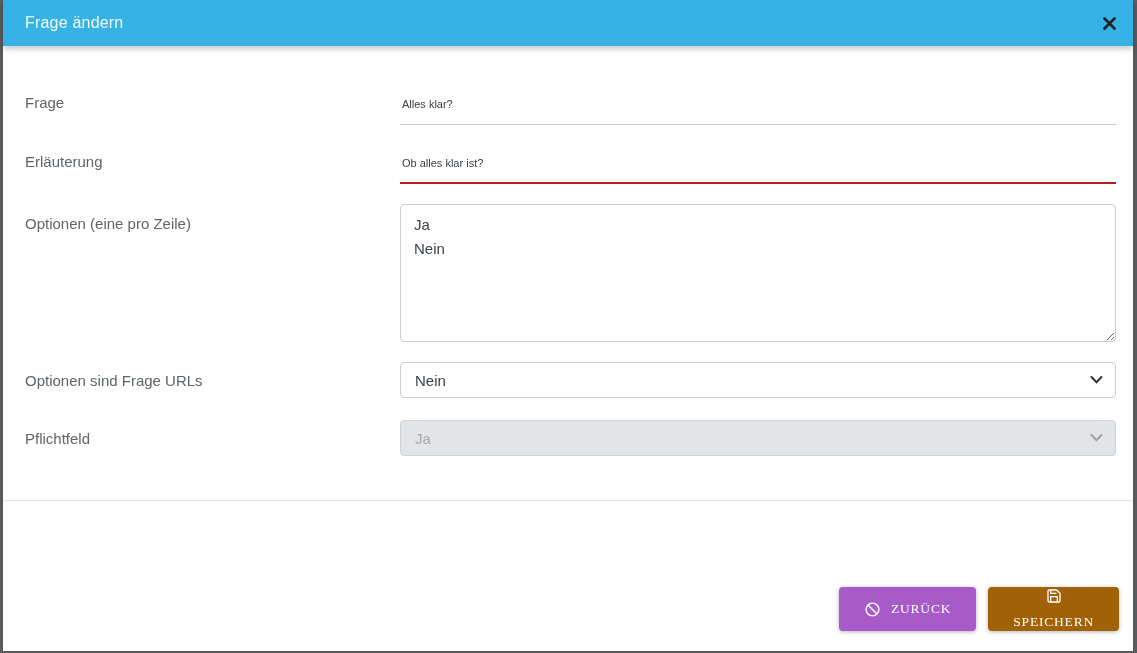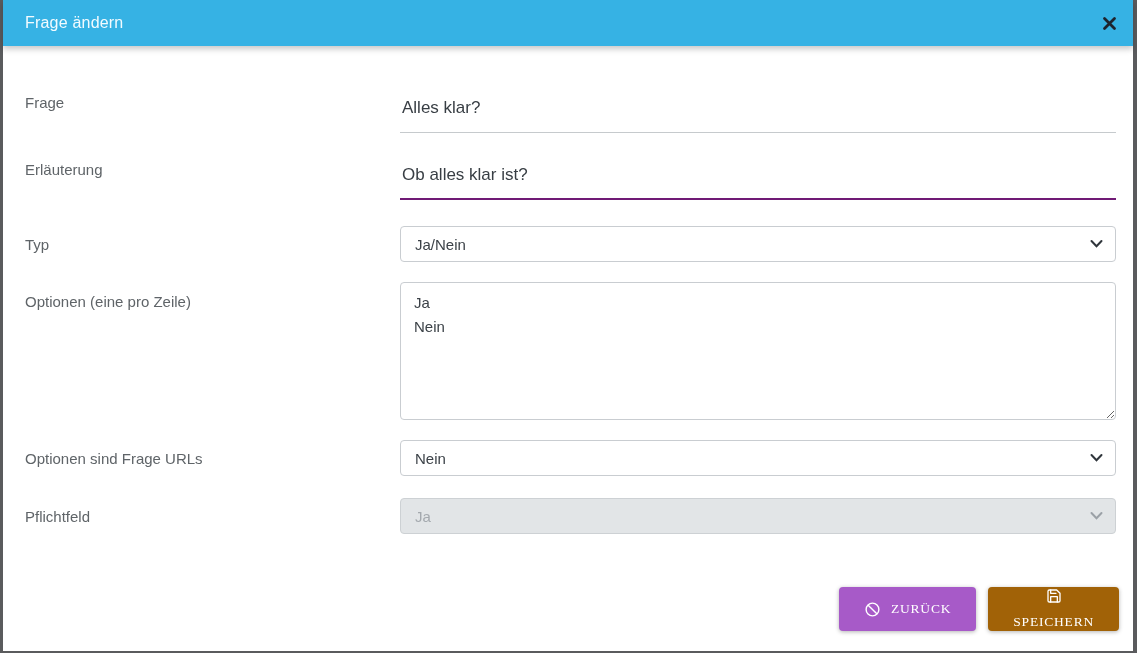--- a/index.html
+++ b/index.html
@@ -61,28 +61,28 @@
   .row-frage { margin-top: 44px; }
   .row-frage .label-col { padding-top: 4px; }
   .ul-input {
     display: block;
     width: 100%;
     border: none;
     border-bottom: 1px solid #c6cacd;
     background: transparent;
     outline: none;
     font-family: "Liberation Sans", sans-serif;
-    font-size: 17px;
+    font-size: 11px;
     color: #383e44;
     padding: 8px 2px 14px 2px;
   }
   .row-erlaeuterung { margin-top: 24px; }
   .row-erlaeuterung .label-col { padding-top: 4px; }
   .ul-input.focused {
-    border-bottom: 2px solid #701a75;
+    border-bottom: 2px solid #b91c1c;
     padding-bottom: 13px;
   }
   
   .row-typ { margin-top: 26px; align-items: center; }
   .row-bilder { margin-top: 20px; align-items: center; }
   .row-pflicht { margin-top: 22px; align-items: center; }
   .sel {
     height: 36px;
     border: 1px solid #c9cdd1;
     border-radius: 4px;
@@ -185,33 +185,20 @@
       </div>
     </div>
 
     <div class="row row-erlaeuterung">
       <div class="label-col">Erläuterung</div>
       <div class="field-col">
         <input class="ul-input focused" type="text" value="Ob alles klar ist?" style="">
       </div>
     </div>
 
-    <div class="row row-typ">
-      <div class="label-col">Typ</div>
-      <div class="field-col">
-        <div class="sel">
-          <span>Ja/Nein</span>
-          <span class="chev icon">
-            <svg width="13" height="9" viewBox="0 0 13 9">
-              <path d="M1.5 1.5 L6.5 6.8 L11.5 1.5" stroke="#30363c" stroke-width="2" fill="none" stroke-linecap="round"></path>
-            </svg>
-          </span>
-        </div>
-      </div>
-    </div>
 
     <div class="row row-optionen">
       <div class="label-col">Optionen (eine pro Zeile)</div>
       <div class="field-col">
         <textarea class="ta" style="">Ja
 Nein</textarea>
       </div>
     </div>
 
     <div class="row row-bilder">

